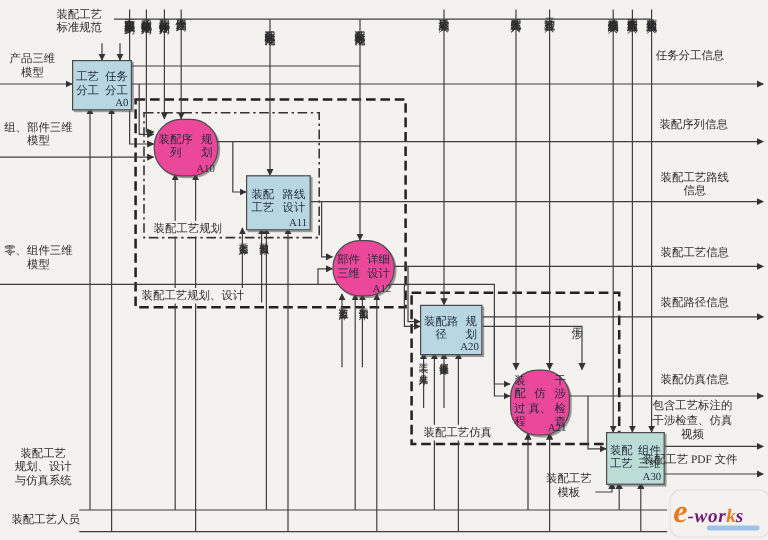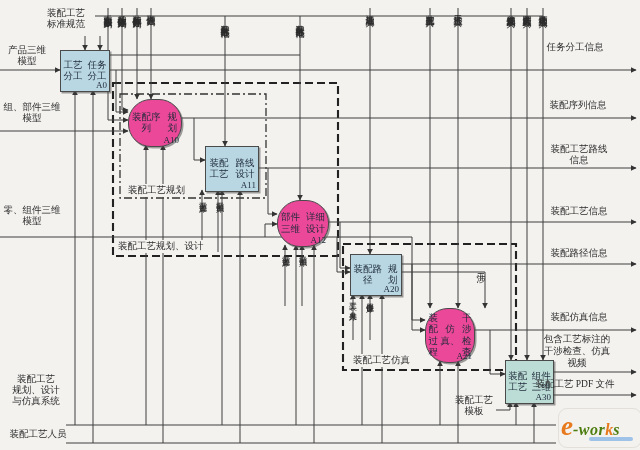--- a/index.html
+++ b/index.html
@@ -21,21 +21,21 @@
   .lbl span{display:block;}
   .vt{position:absolute;writing-mode:vertical-rl;text-orientation:upright;
       font-size:9px;letter-spacing:.5px;line-height:13px;color:#2b2b2b;white-space:nowrap;}
   .vt.small{font-size:8px;line-height:12px;}
   .grp{position:absolute;font-size:9.5px;color:#2b2b2b;background:#f3f2ef;padding:0 2px;white-space:nowrap;}
   .logo{position:absolute;left:558px;top:408px;width:78px;height:38px;
         border:1px solid #e3e0da;border-radius:9px;display:flex;flex-direction:column;
         align-items:flex-start;justify-content:center;padding:0 2px;font-style:italic;font-weight:bold;}
   .logo .row{display:flex;align-items:baseline;}
   .logo .e{font-size:27px;line-height:22px;color:#e87a1e;}
-  .logo .blue{font-size:16px;color:#4d7c0f;letter-spacing:.5px;}
+  .logo .blue{font-size:16px;color:#701a75;letter-spacing:.5px;}
   .logo .orange{font-size:16px;color:#e87a1e;}
   .logo .bar{height:4px;width:44px;background:#9fc2e8;border-radius:2px;margin-left:28px;margin-top:-2px;}
 </style>
 </head>
 <body>
 
 <div id="stage">
 
   <svg class="wires" viewBox="0 0 640 450">
     <defs>

